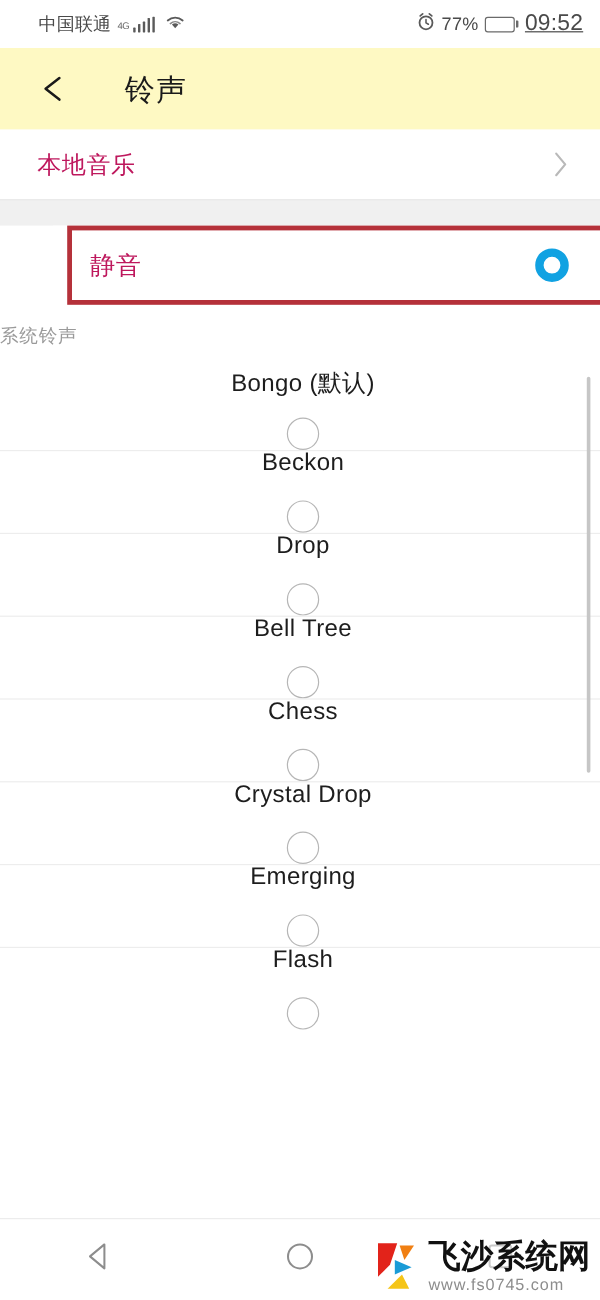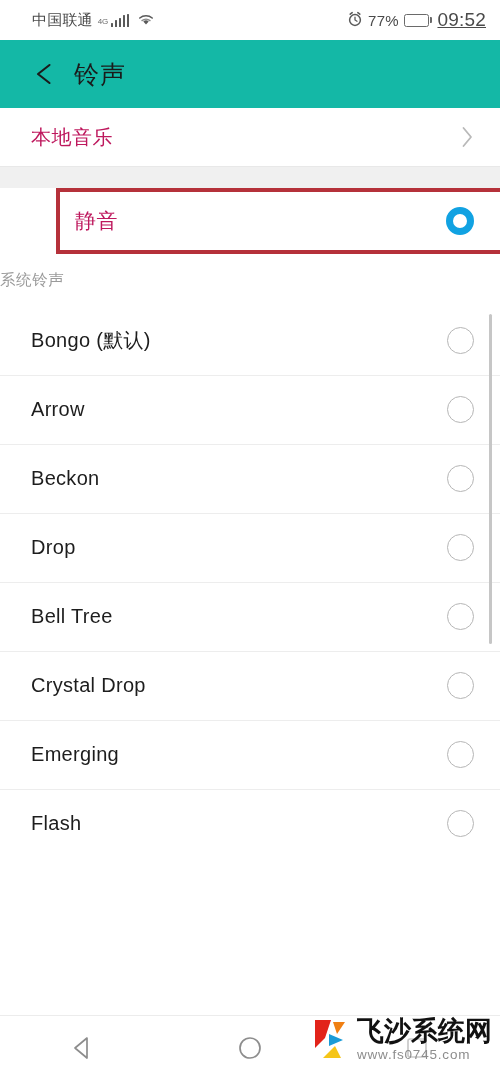--- a/index.html
+++ b/index.html
@@ -37,22 +37,22 @@
   .batt-body{
     width:25px; height:13px; border:1.6px solid #6a6a6a; border-radius:2.5px;
     padding:1.6px;
   }
   .batt-fill{ height:100%; background:#6a6a6a; border-radius:1px; }
   .batt-cap{ width:2px; height:6px; background:#6a6a6a; border-radius:0 1px 1px 0; }
   .clock{ font-size:19px; color:#4a4a4a; letter-spacing:.2px;text-decoration:underline; }
 
   
   .header{
-    height:68px; display:flex; align-items:center; padding-left:30px; gap:14px;
-    background:#14b8a6;
+    height:68px; display:flex; align-items:center; padding-left:30px; gap:44px;
+    background:#fef9c3;
   }
   .back-arrow{ width:30px; height:30px; display:block; cursor:pointer; }
   .page-title{ font-size:25px; color:#1a1a1a; letter-spacing:1px; }
 
   
   .row{
     height:58px; display:flex; align-items:center; justify-content:space-between;
     padding:0 26px 0 31px; background:#fff;
   }
   .row-label{ font-size:20px; color:#be185d; letter-spacing:.5px; }
@@ -83,21 +83,21 @@
 
   
   .section-head{
     height:52px; display:flex; align-items:center; 
     font-size:15.5px; color:#9a9a9a; letter-spacing:.6px; background:#fff;
   }
 
   .tone-list{ position:relative; background:#fff; }
   .tone-row{
     height:69px; display:flex; align-items:center; justify-content:space-between;
-    padding:0 26px 0 31px; position:relative;
+    padding:0 26px 0 31px; position:relative;flex-direction:column;
   }
   .tone-row + .tone-row::before{
     content:""; position:absolute; left:0; right:0; top:0; height:1px;
     background:#ededed;
   }
   .tone-label{ font-size:20px; color:#1d1d1d; letter-spacing:.3px; }
 
   .scrollbar{
     position:absolute; right:8px; top:8px; width:3.5px; height:330px;
     background:#c6c6c6; border-radius:2px;
@@ -107,21 +107,21 @@
   .navbar{
     position:absolute; left:0; bottom:0; width:500px; height:68px;
     background:#fff; border-top:1px solid #ececec;
     display:flex; align-items:center; justify-content:space-around;
   }
   .nav-ico{ display:block; }
   .nav-slot{ width:120px; display:flex; justify-content:center; align-items:center; height:100%; }
 
   
   .watermark{
-    position:absolute; right:8px; bottom:22px;
+    position:absolute; right:8px; bottom:6px;
     display:flex; align-items:center; gap:4px; pointer-events:none;
   }
   .wm-logo{ width:40px; height:42px; display:block; }
   .wm-text{ display:flex; flex-direction:column; line-height:1; }
   .wm-name{ font-size:27px; font-weight:bold; color:#111; letter-spacing:0px; }
   .wm-url{ font-size:13.5px; color:#8d8d8d; letter-spacing:.8px; margin-top:3px; }
 </style>
 </head>
 <body>
 
@@ -191,33 +191,33 @@
 </div>
 
 <div class="section-head">系统铃声</div>
 
 <div class="tone-list">
   <div class="tone-row">
       <span class="tone-label">Bongo (默认)</span>
       <span class="radio-off"></span>
     </div>
     <div class="tone-row">
-      <span class="tone-label">Arrow</span>
-      <span class="radio-off"></span>
-    </div>
-    <div class="tone-row">
       <span class="tone-label">Beckon</span>
       <span class="radio-off"></span>
     </div>
     <div class="tone-row">
       <span class="tone-label">Drop</span>
       <span class="radio-off"></span>
     </div>
     <div class="tone-row">
       <span class="tone-label">Bell Tree</span>
+      <span class="radio-off"></span>
+    </div>
+    <div class="tone-row">
+      <span class="tone-label">Chess</span>
       <span class="radio-off"></span>
     </div>
     <div class="tone-row">
       <span class="tone-label">Crystal Drop</span>
       <span class="radio-off"></span>
     </div>
     <div class="tone-row">
       <span class="tone-label">Emerging</span>
       <span class="radio-off"></span>
     </div>

